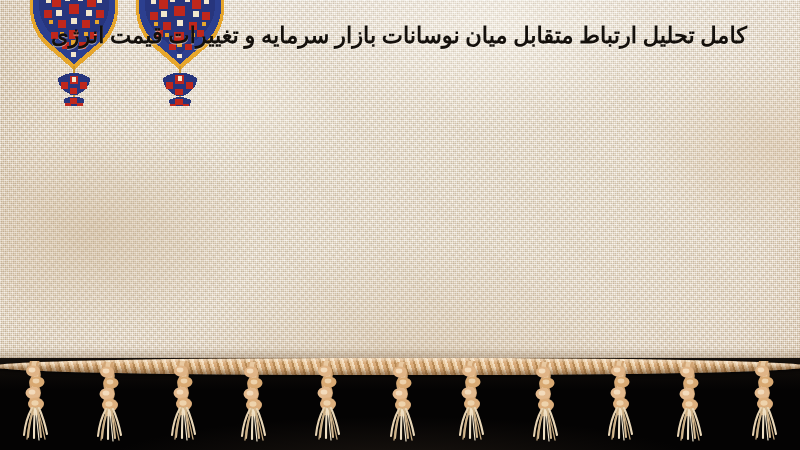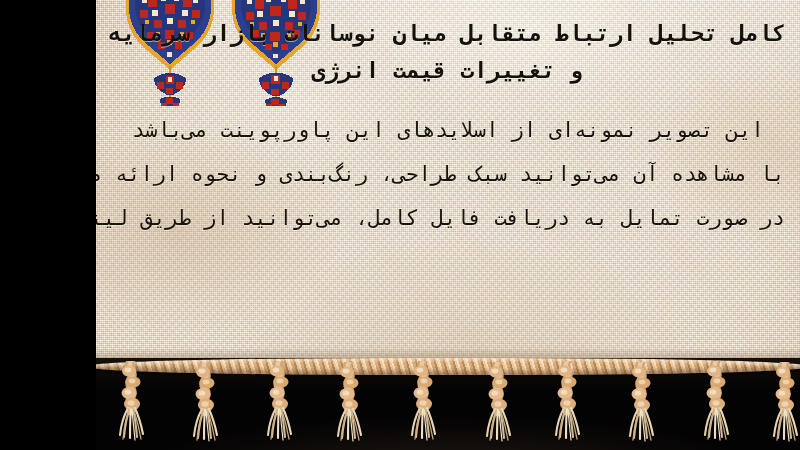--- a/index.html
+++ b/index.html
@@ -3,24 +3,24 @@
 <meta charset="utf-8">
 <style>
   html, body {
     margin: 0;
     padding: 0;
     background: #000;
   }
 
   .slide {
     position: relative;
-    width: 704px;
+    width: 800px;
     height: 450px;
     overflow: hidden;
-    font-family: Liberation Mono, monospace;
+    font-family: Liberation Serif, serif;
     background: #15803d;
   }
 
   
   .paper {
     position: absolute;
     inset: 0 0 77px 0;
     background:
       linear-gradient(105deg,
         rgba(196,166,126,0.55) 0%,
@@ -354,25 +354,20 @@
             <rect x="55" y="138" width="6" height="6"></rect>
           </g>
           <rect x="48" y="147" width="7" height="6" fill="#c0271c"></rect>
         </g>
       </svg>
     </div>
   </div>
 
   <h1 class="headline">کامل تحلیل ارتباط متقابل میان نوسانات بازار سرمایه و تغییرات قیمت انرژی</h1>
 
-  <div class="body-block">
-    <div class="body-line">این تصویر نمونه‌ای از اسلایدهای این پاورپوینت می‌باشد</div>
-    <div class="body-line">با مشاهده آن می‌توانید سبک طراحی، رنگ‌بندی و نحوه ارائه مطالب را بررسی نمایید</div>
-    <div class="body-line">در صورت تمایل به دریافت فایل کامل، می‌توانید از طریق لینک خرید اقدام فرمایید</div>
-  </div>
 
   <div class="cord-shadow"></div>
   <div class="fringe">
     <div class="fringe-shade"></div>
     <div class="cord"></div>
     <div id="tassel-row">
         <div class="tassel" style="left: 17.8636px; top: 3px;"><svg viewBox="0 0 34 80" width="34" height="80">
             <g>
               <path d="M17 0 C12 7 22 11 17 18 C12 25 22 29 17 36 C13 42 20 45 17 50" stroke="#d2a574" stroke-width="9" fill="none" stroke-linecap="round"></path>
               <path d="M17 0 C12 7 22 11 17 18 C12 25 22 29 17 36 C13 42 20 45 17 50" stroke="#f0d6b0" stroke-width="4.5" fill="none" stroke-linecap="round" opacity="0.75"></path>

